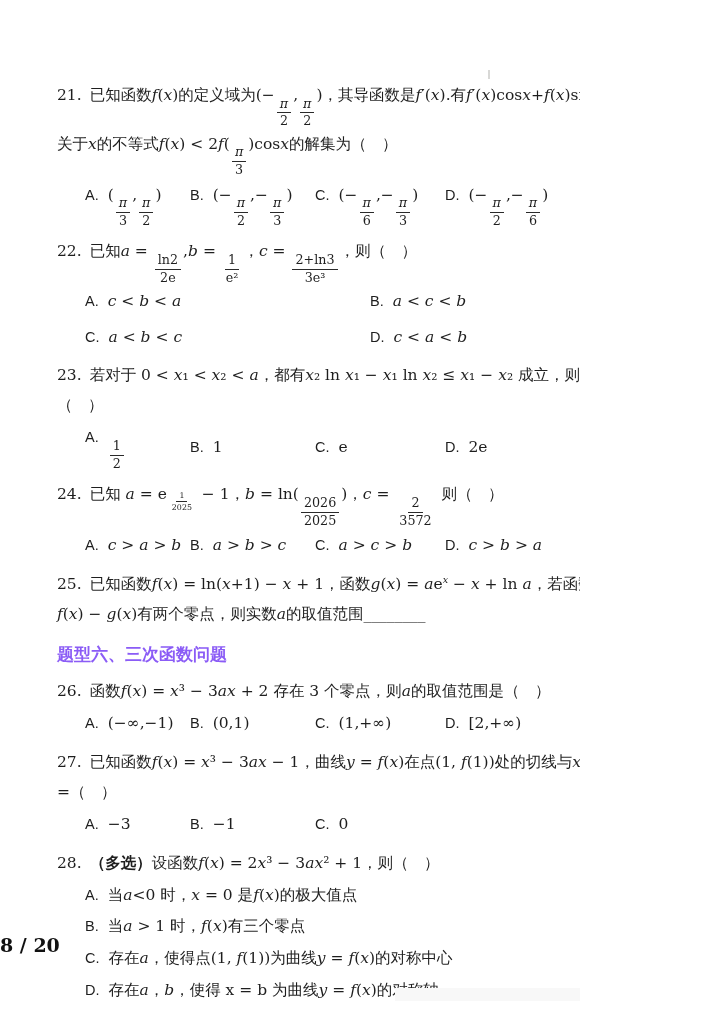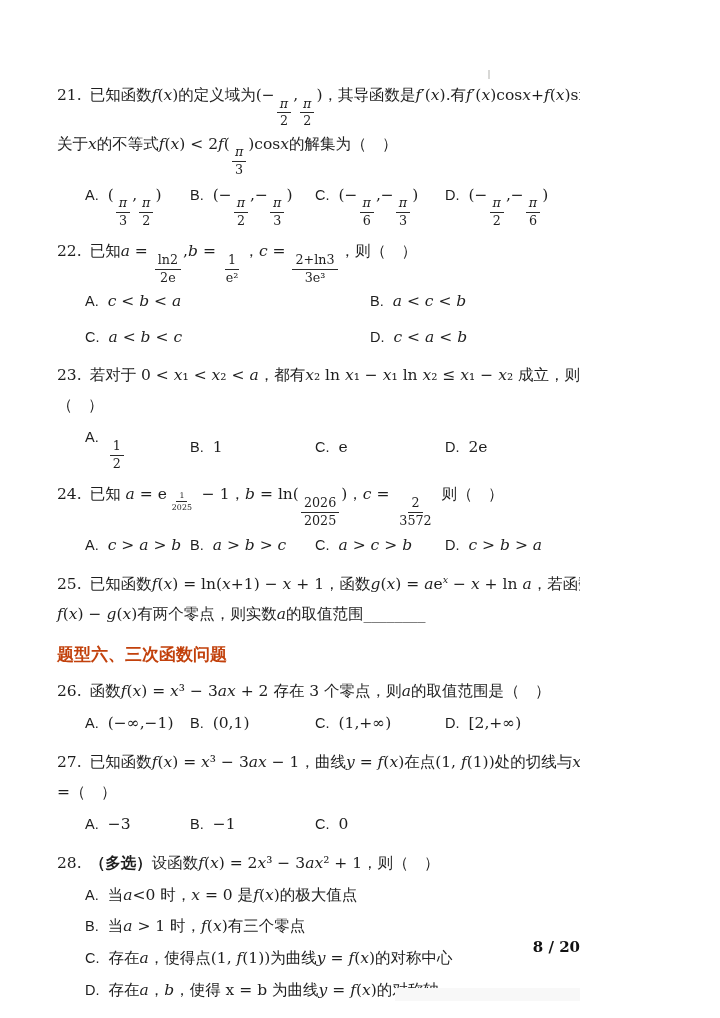--- a/index.html
+++ b/index.html
@@ -43,21 +43,21 @@
     font-family:"Liberation Sans", sans-serif;
     font-size:14.5px; margin-right:9px;
   }
   .section-title{
     font-weight:bold; font-size:17px;
     font-family:"Liberation Sans", sans-serif;
     margin:14px 0 10px 0;
   }
   .footer{
     position:absolute; left:0; bottom:62px; width:100%;
-    text-align:right; font-weight:bold; font-size:15px;
+    text-align:left; font-weight:bold; font-size:19px;
     font-family:"DejaVu Serif", serif; color:#111;
   }
   .stray-mark{
     position:absolute; left:488px; top:70px; width:2px; height:9px;
     background:#d8d8d6;
   }
   .faint-band{
     position:absolute; left:395px; top:988px; width:325px; height:13px;
     background:#f8f8f8;
   }
@@ -154,21 +154,21 @@
         <div class="opts-row4">
           <span class="opt"><span class="opt-label">A.</span><span class="opt-text"><i class="mi">c</i> &gt; <i class="mi">a</i> &gt; <i class="mi">b</i></span></span>
           <span class="opt"><span class="opt-label">B.</span><span class="opt-text"><i class="mi">a</i> &gt; <i class="mi">b</i> &gt; <i class="mi">c</i></span></span>
           <span class="opt"><span class="opt-label">C.</span><span class="opt-text"><i class="mi">a</i> &gt; <i class="mi">c</i> &gt; <i class="mi">b</i></span></span>
           <span class="opt"><span class="opt-label">D.</span><span class="opt-text"><i class="mi">c</i> &gt; <i class="mi">b</i> &gt; <i class="mi">a</i></span></span>
         </div>
       </div>
       <div class="question">
         <div class="stem"><span class="qnum">25.</span><span>已知函数<i class="mi">f</i>(<i class="mi">x</i>) = ln(<i class="mi">x</i>+1) − <i class="mi">x</i> + 1，函数<i class="mi">g</i>(<i class="mi">x</i>) = <i class="mi">a</i>e<sup><i class="mi">x</i></sup> − <i class="mi">x</i> + ln <i class="mi">a</i>，若函数<i class="mi">F</i>(<i class="mi">x</i>) = <i class="mi">f</i>(<i class="mi">x</i>) − <i class="mi">g</i>(<i class="mi">x</i>)有两个零点，则实数<i class="mi">a</i>的取值范围________</span></div>
       </div>
-      <div class="section-title" style="color: #c2410c;">题型六、三次函数问题</div>
+      <div class="section-title" style="color: #8b5cf6;">题型六、三次函数问题</div>
       <div class="question">
         <div class="stem"><span class="qnum">26.</span><span>函数<i class="mi">f</i>(<i class="mi">x</i>) = <i class="mi">x</i>³ − 3<i class="mi">ax</i> + 2 存在 3 个零点，则<i class="mi">a</i>的取值范围是（　）</span></div>
         <div class="opts-row4">
           <span class="opt"><span class="opt-label">A.</span><span class="opt-text">(−∞,−1)</span></span>
           <span class="opt"><span class="opt-label">B.</span><span class="opt-text">(0,1)</span></span>
           <span class="opt"><span class="opt-label">C.</span><span class="opt-text">(1,+∞)</span></span>
           <span class="opt"><span class="opt-label">D.</span><span class="opt-text">[2,+∞)</span></span>
         </div>
       </div>
       <div class="question">

